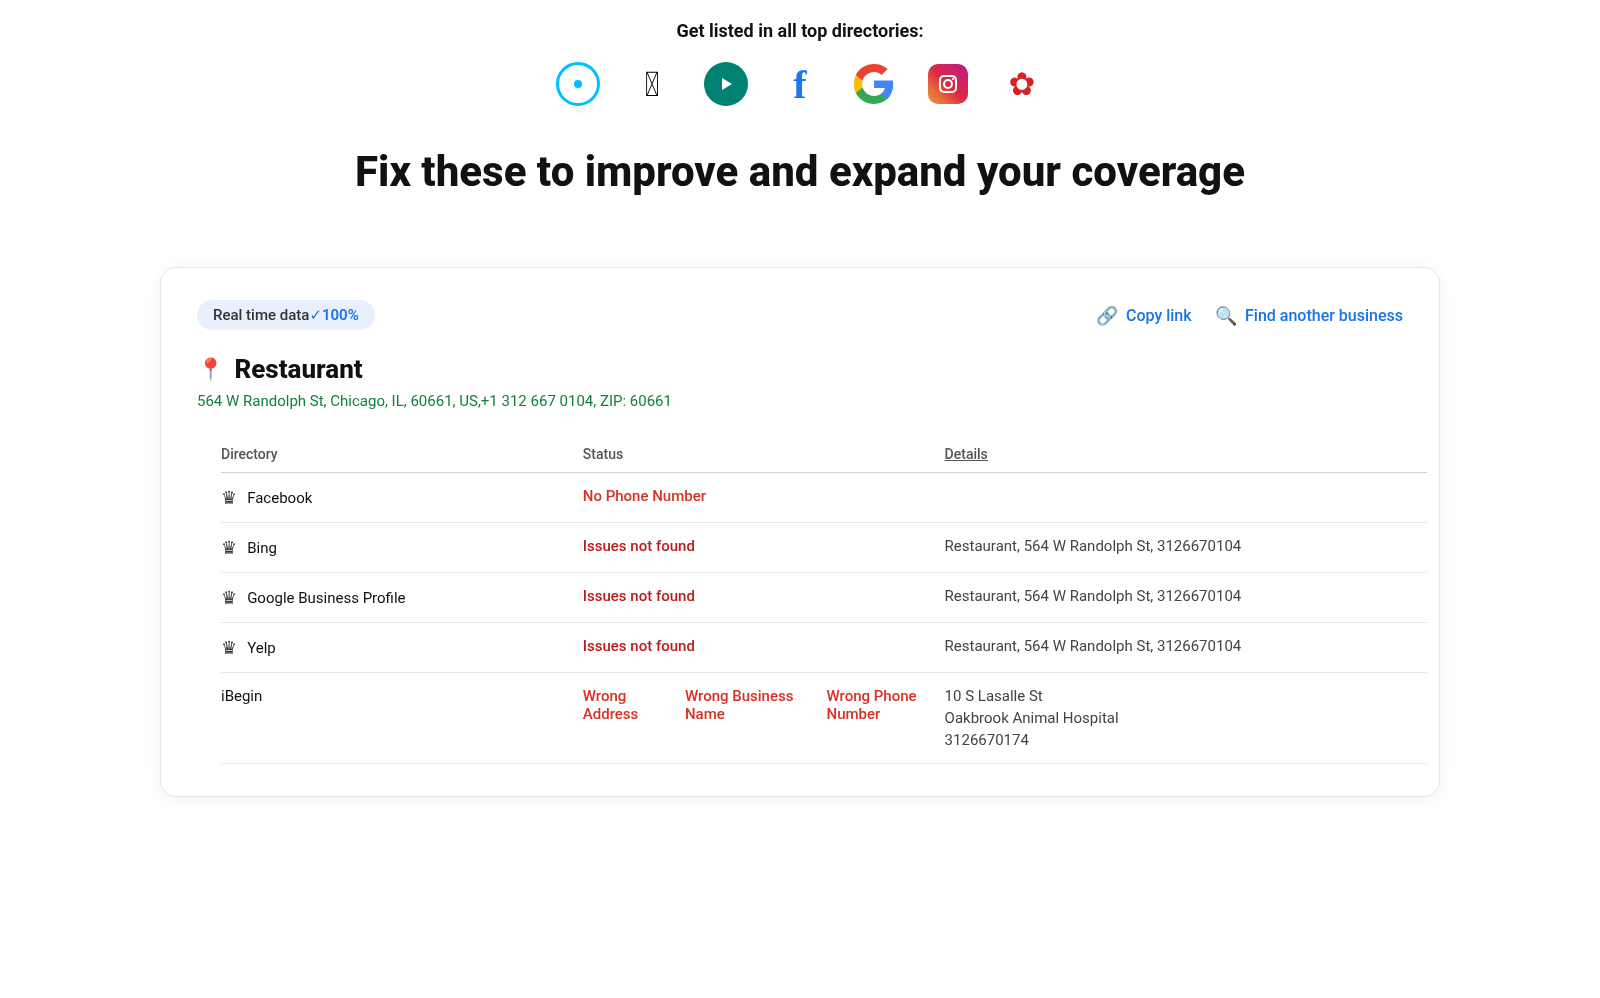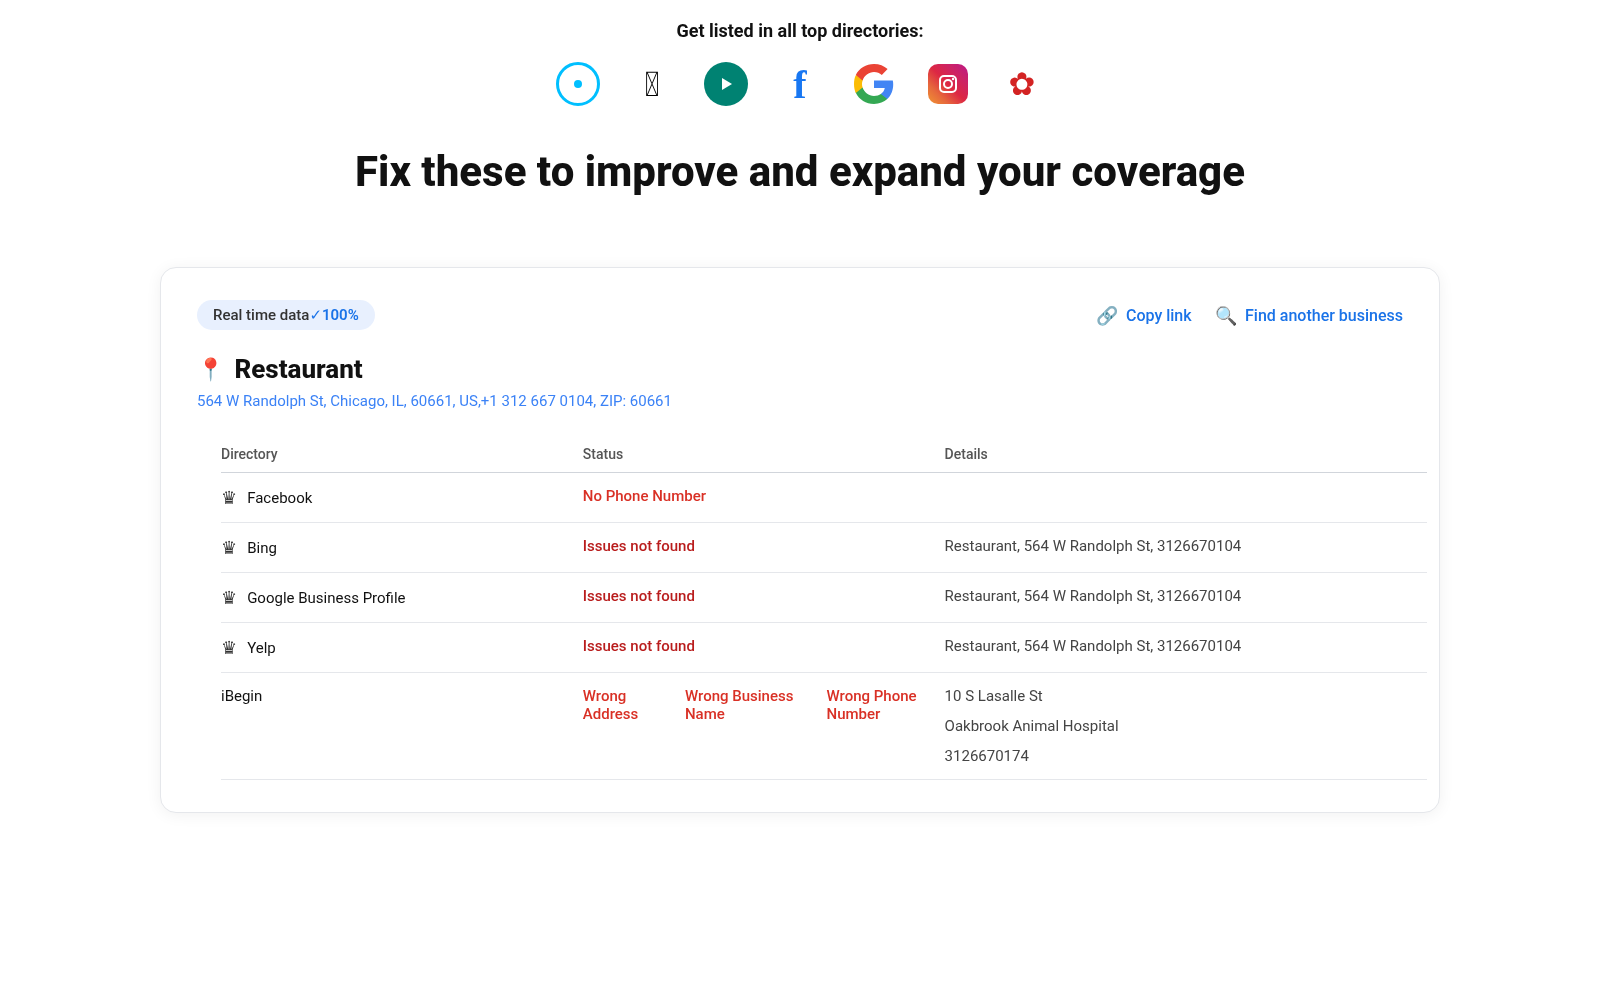--- a/index.html
+++ b/index.html
@@ -175,21 +175,21 @@
       color: #111;
       margin-bottom: 8px;
     }
 
     .location-icon {
       font-size: 22px;
     }
 
     .business-address {
       font-size: 15px;
-      color: #3b82f6;
+      color: #15803d;
       margin-bottom: 28px;
     }
 
     
     .dir-table {
       width: 100%;
       border-collapse: collapse;
       margin-left: 24px;
     }
 
@@ -197,21 +197,21 @@
       text-align: left;
       font-size: 14px;
       font-weight: 500;
       color: #555;
       padding: 8px 0 10px 0;
       border-bottom: 1.5px solid #d1d5db;
     }
 
     .dir-table th:nth-child(1) { width: 30%; }
     .dir-table th:nth-child(2) { width: 30%; }
-    .dir-table th:nth-child(3) { width: 40%; }
+    .dir-table th:nth-child(3) { width: 40%; text-decoration: underline; }
 
     .dir-table td {
       padding: 14px 0;
       font-size: 15px;
       vertical-align: top;
       border-bottom: 1px solid #e5e7eb;
     }
 
     .dir-name {
       display: flex;
@@ -233,21 +233,21 @@
 
     .ibegin-status {
       display: flex;
       flex-direction: row;
       gap: 20px;
     }
 
     .ibegin-details {
       display: flex;
       flex-direction: column;
-      gap: 12px;
+      gap: 4px;
     }
   </style>
 </head>
 <body>
 
 <div class="page-container">
 
   <div class="top-section">
     <div class="top-heading">Get listed in all top directories:</div>
 

